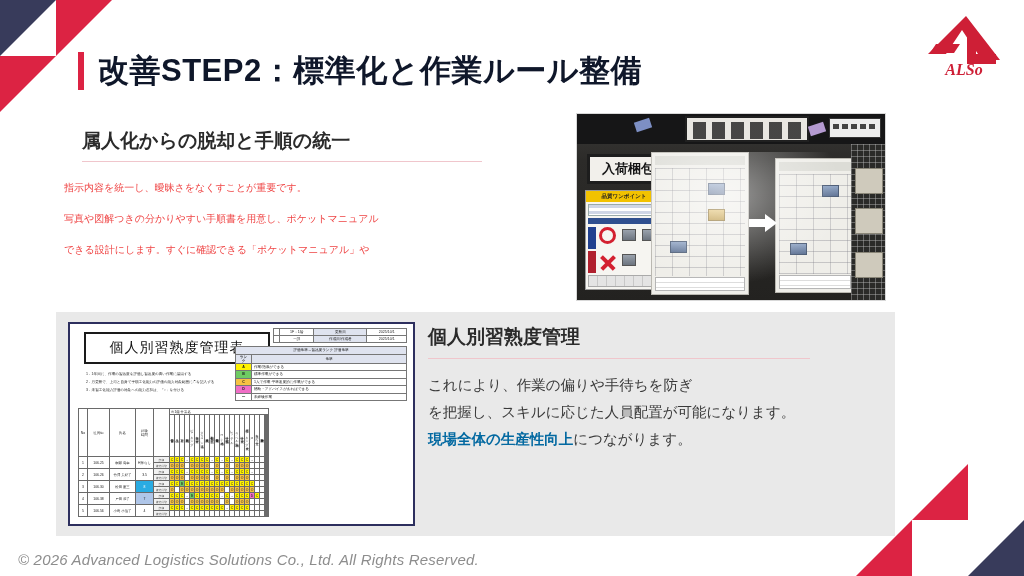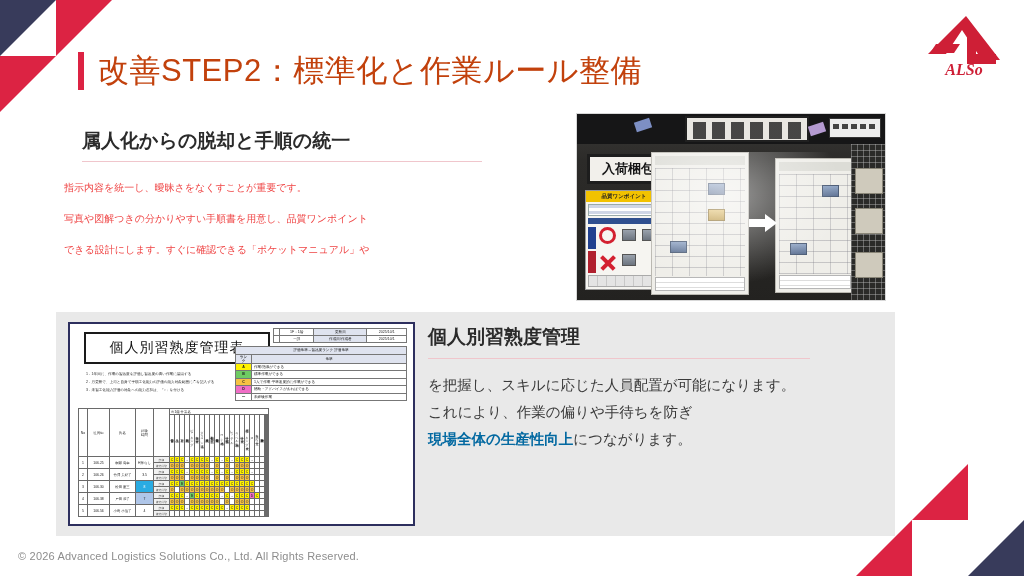--- a/index.html
+++ b/index.html
@@ -60,22 +60,22 @@
     left: 78px; top: 50px;
     display: flex; align-items: center;
   }
   .title-bar {
     width: 6px; height: 38px;
     background: #DC2343;
     margin-right: 14px;
   }
   .slide-title {
     font-size: 31px;
-    font-weight: 400;
-    color: #c2410c;
+    font-weight: 700;
+    color: #0f172a;
     letter-spacing: 0.5px;
     white-space: nowrap;
   }
 
   
   .logo {
     position: absolute;
     right: 22px; top: 14px;
     width: 76px; height: 64px;
   }
@@ -342,24 +342,25 @@
     font-size: 14.5px;
     line-height: 27px;
     color: #3a3a3a;
   }
   .right-body p { white-space: nowrap; }
   .right-body b { font-weight: 700; color: #0369a1; }
 
   
   .footer {
     position: absolute;
-    left: 18px; bottom: 14px;
-    font-size: 11px;
+    left: 18px; bottom: 8px;
+    font-size: 15px;
     color: #8d8d8d;
     letter-spacing: .2px;
+    font-style: italic;
   }
 </style>
 </head>
 <body>
 
 <div id="slide">
 
   <div class="deco deco-tl-navy"></div>
   <div class="deco deco-tl-red-top"></div>
   <div class="deco deco-tl-red-bot"></div>
@@ -382,21 +383,21 @@
     </svg>
   </div>
 
   <div class="subhead">
     <div class="subhead-text">属人化からの脱却と手順の統一</div>
     <div class="subhead-rule"></div>
   </div>
 
   <div class="body-left">
     <p>指示内容を統一し、曖昧さをなくすことが重要です。</p>
-    <p>写真や図解つきの分かりやすい手順書を用意し、品質ワンポイント</p>
+    <p>写真や図解つきの分かりやすい手順書を用意し、ポケットマニュアル</p>
     <p>できる設計にします。すぐに確認できる「ポケットマニュアル」や</p>
   </div>
 
   <div class="photo">
     <div class="ph-wall"></div>
     <div class="ph-topband"></div>
 
     <div class="ph-sign-top">
       <div class="ph-sign-top-ink"></div>
     </div>
@@ -830,22 +831,22 @@
             <td class="cell-grey"></td>
           </tr>
         </tbody>
       </table>
   </div>
 
   <div class="right-col">
     <div class="right-head">個人別習熟度管理</div>
     <div class="right-rule"></div>
     <div class="right-body">
+      <p>これにより、作業の偏りや手待ちを防ぎ</p>
       <p>を把握し、スキルに応じた人員配置が可能になります。</p>
-      <p>これにより、作業の偏りや手待ちを防ぎ</p>
       <p>
         <b>現場全体の生産性向上</b><span>につながります。</span>
       </p>
     </div>
   </div>
 
   <div class="footer">© 2026 Advanced Logistics Solutions Co., Ltd. All Rights Reserved.</div>
 
 </div>
 

